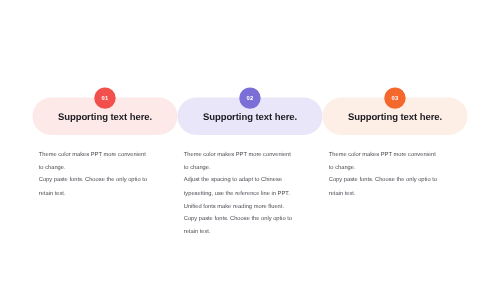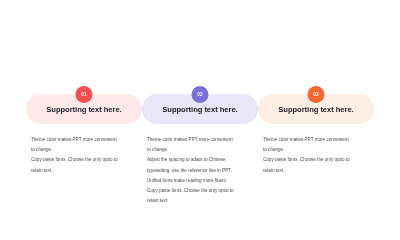--- a/index.html
+++ b/index.html
@@ -12,21 +12,20 @@
     background: #ffffff;
     font-family: "Liberation Sans", sans-serif;
     overflow: hidden;
   }
 
   .slide {
     position: relative;
     width: 400px;
     height: 225px;
     background: #ffffff;
-    margin-top: 16px;
   }
 
   .columns {
     position: absolute;
     top: 70px;
     left: 0;
     width: 400px;
     display: flex;
     justify-content: space-between;
     padding: 0 26px;

